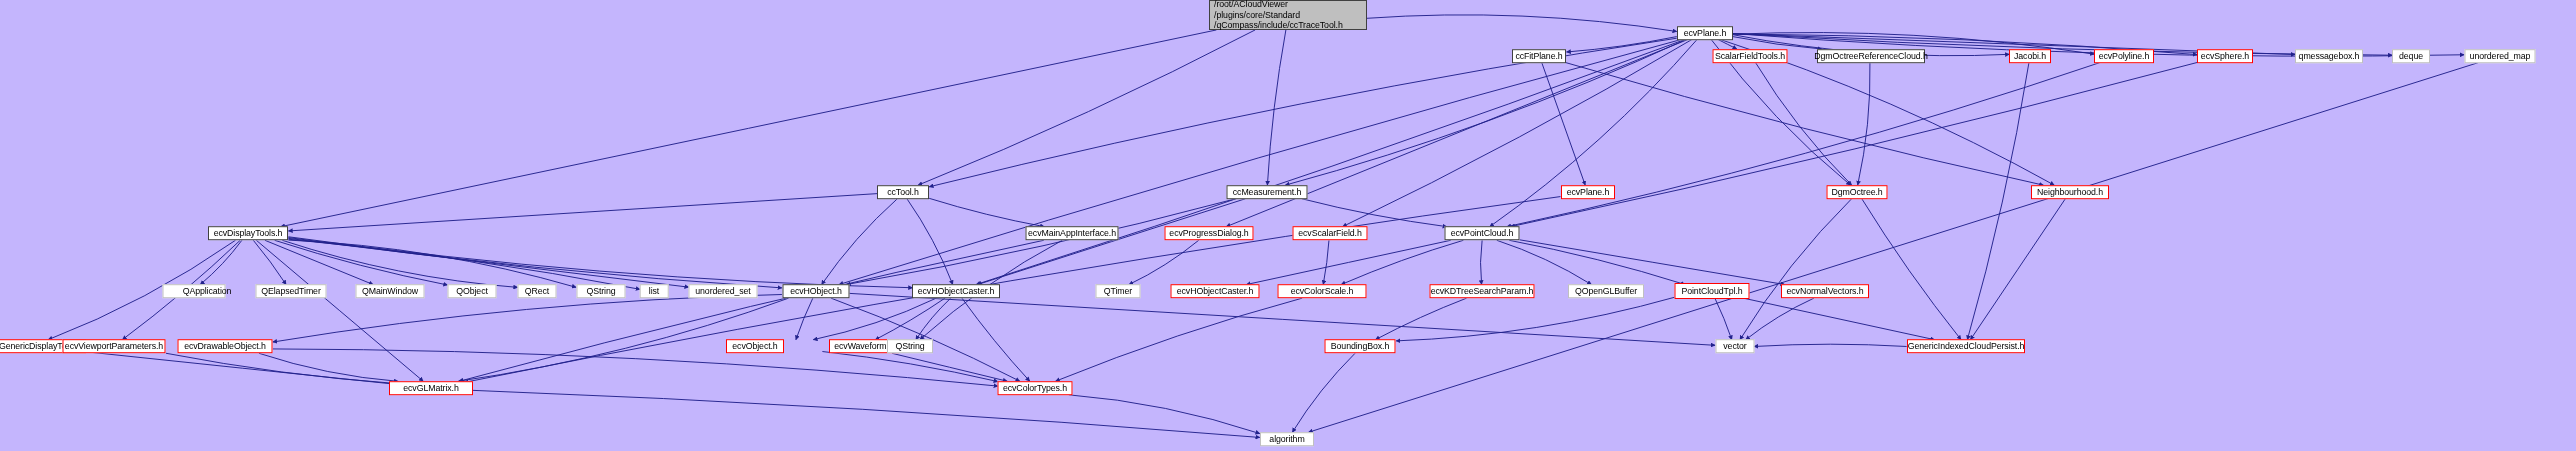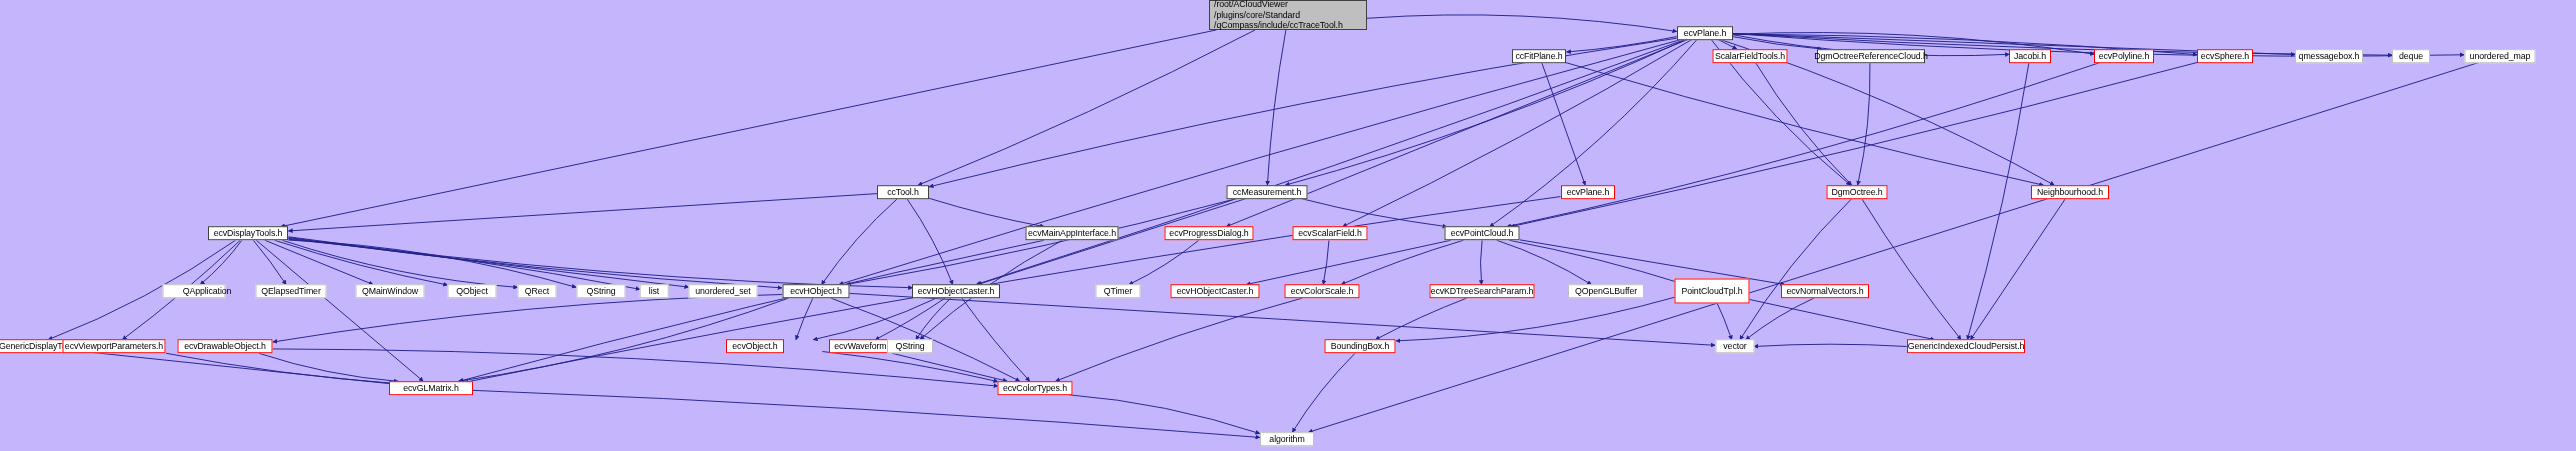--- a/index.html
+++ b/index.html
@@ -185,24 +185,24 @@
       <div class="node b-grey" style="left: 390px; top: 291px; width: 69px; height: 13.6px;"><span class="node-label">QMainWindow</span></div>
       <div class="node b-grey" style="left: 472px; top: 291px; width: 49px; height: 13.6px;"><span class="node-label">QObject</span></div>
       <div class="node b-grey" style="left: 537px; top: 291px; width: 39px; height: 13.6px;"><span class="node-label">QRect</span></div>
       <div class="node b-grey" style="left: 601px; top: 291px; width: 49px; height: 13.6px;"><span class="node-label">QString</span></div>
       <div class="node b-grey" style="left: 654px; top: 291px; width: 28.6px; height: 13.6px;"><span class="node-label">list</span></div>
       <div class="node b-grey" style="left: 723px; top: 291px; width: 69px; height: 13.6px;"><span class="node-label">unordered_set</span></div>
       <div class="node b-black" style="left: 816px; top: 291px; width: 67px; height: 13.6px;"><span class="node-label">ecvHObject.h</span></div>
       <div class="node b-black" style="left: 956px; top: 291px; width: 88px; height: 13.6px;"><span class="node-label">ecvHObjectCaster.h</span></div>
       <div class="node b-grey" style="left: 1118px; top: 291px; width: 45px; height: 13.6px;"><span class="node-label">QTimer</span></div>
       <div class="node b-red" style="left: 1215px; top: 291px; width: 89px; height: 13.6px;"><span class="node-label">ecvHObjectCaster.h</span></div>
-      <div class="node b-red" style="left: 1322px; top: 291px; width: 75px; height: 13.6px;"><span class="node-label">ecvColorScale.h</span></div>
+      <div class="node b-red" style="left: 1322px; top: 291px; width: 89px; height: 13.6px;"><span class="node-label">ecvColorScale.h</span></div>
       <div class="node b-red" style="left: 1482px; top: 291px; width: 105px; height: 13.6px;"><span class="node-label">ecvKDTreeSearchParam.h</span></div>
       <div class="node b-grey" style="left: 1606px; top: 291px; width: 76px; height: 13.6px;"><span class="node-label">QOpenGLBuffer</span></div>
-      <div class="node b-red" style="left: 1712px; top: 291px; width: 75px; height: 25px;"><span class="node-label">PointCloudTpl.h</span></div>
+      <div class="node b-red" style="left: 1712px; top: 291px; width: 75px; height: 16px;"><span class="node-label">PointCloudTpl.h</span></div>
       <div class="node b-red" style="left: 1825px; top: 291px; width: 88px; height: 13.6px;"><span class="node-label">ecvNormalVectors.h</span></div>
       <div class="node b-red" style="left: 35px; top: 346px; width: 102px; height: 13.6px;"><span class="node-label">ecvGenericDisplayTools.h</span></div>
       <div class="node b-red" style="left: 114px; top: 346px; width: 103px; height: 13.6px;"><span class="node-label">ecvViewportParameters.h</span></div>
       <div class="node b-red" style="left: 225px; top: 346px; width: 95px; height: 13.6px;"><span class="node-label">ecvDrawableObject.h</span></div>
       <div class="node b-red" style="left: 755px; top: 346px; width: 58px; height: 13.6px;"><span class="node-label">ecvObject.h</span></div>
       <div class="node b-red" style="left: 864px; top: 346px; width: 70px; height: 13.6px;"><span class="node-label">ecvWaveform.h</span></div>
       <div class="node b-grey" style="left: 910px; top: 346px; width: 46px; height: 13.6px;"><span class="node-label">QString</span></div>
       <div class="node b-red" style="left: 1360px; top: 346px; width: 71px; height: 13.6px;"><span class="node-label">BoundingBox.h</span></div>
       <div class="node b-grey" style="left: 1735px; top: 346px; width: 39px; height: 13.6px;"><span class="node-label">vector</span></div>
       <div class="node b-red" style="left: 1966px; top: 346px; width: 118px; height: 13.6px;"><span class="node-label">GenericIndexedCloudPersist.h</span></div>

